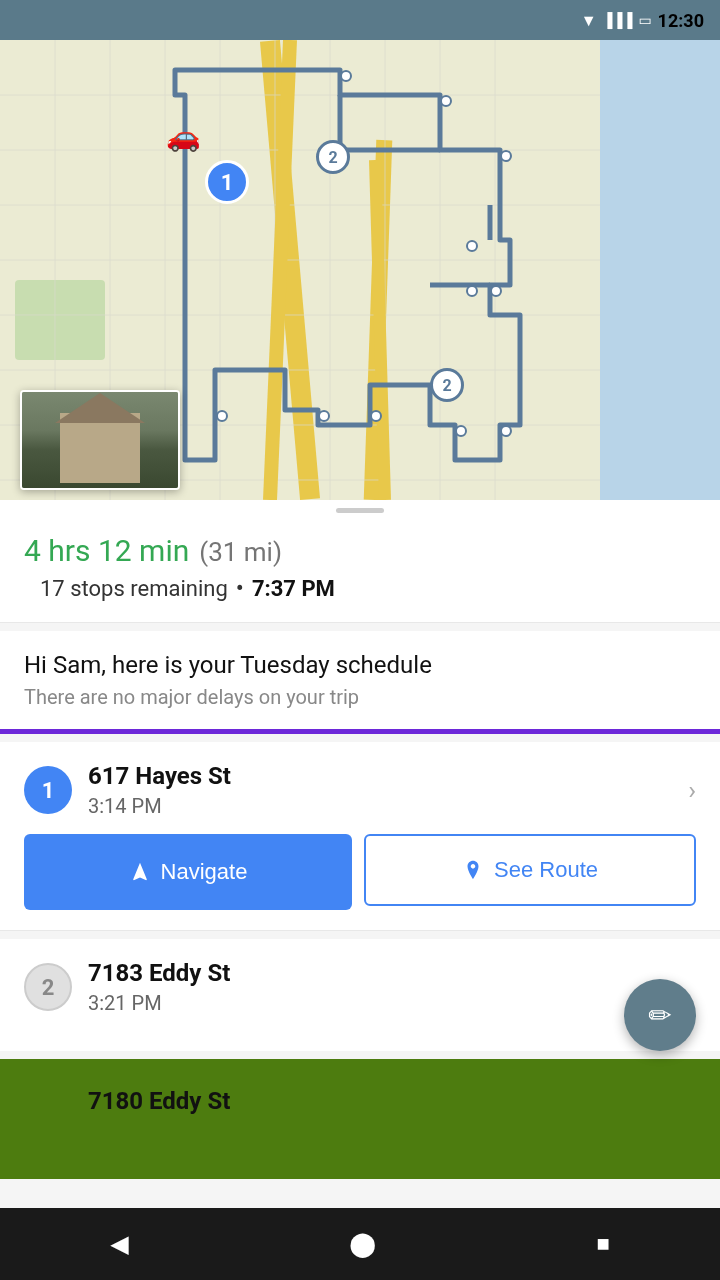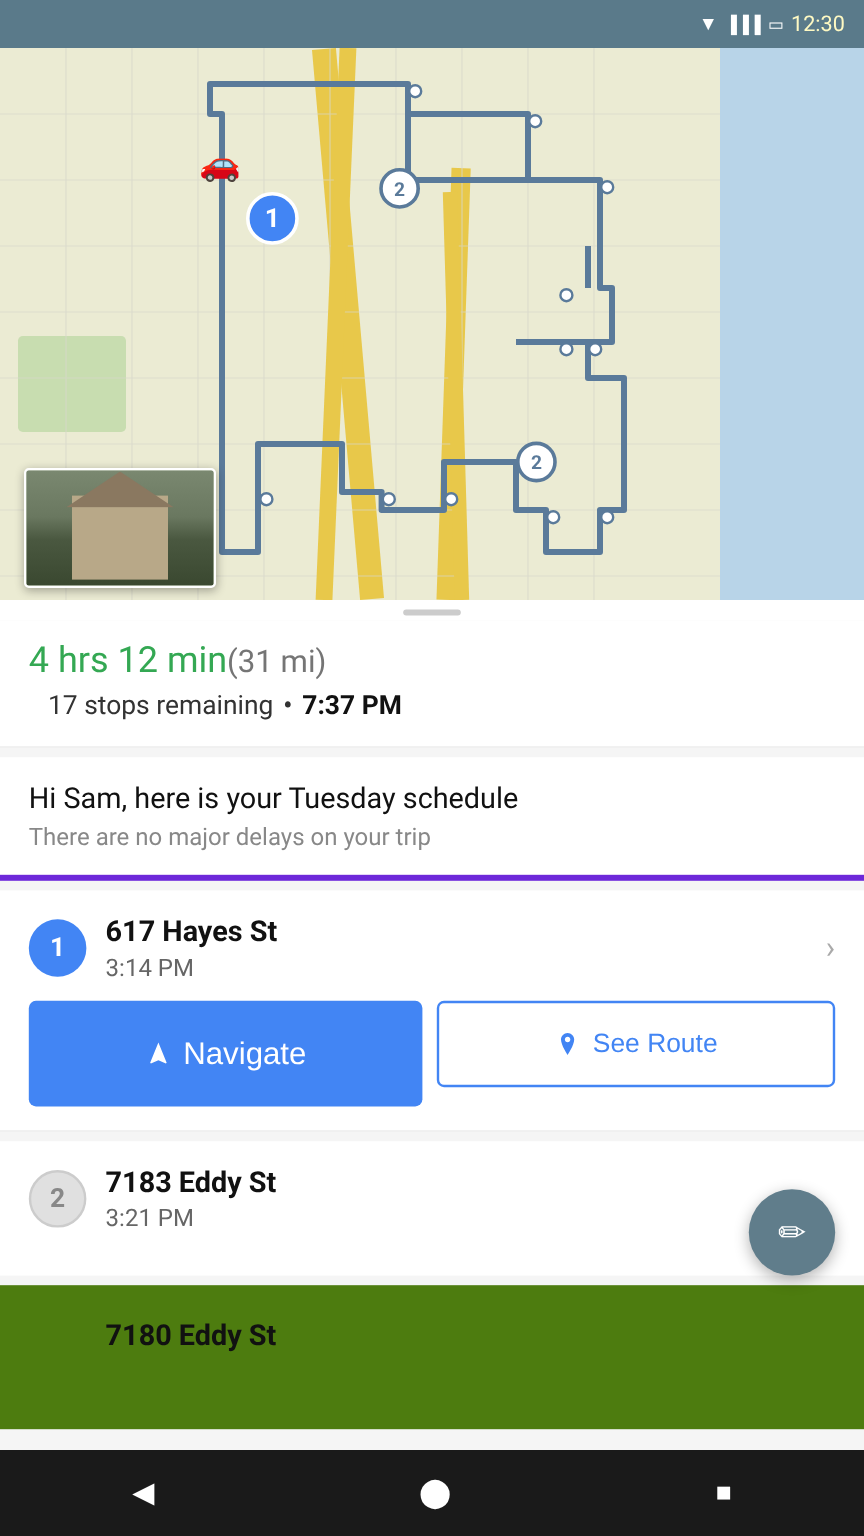--- a/index.html
+++ b/index.html
@@ -21,23 +21,23 @@
       justify-content: flex-end;
       padding: 0 16px;
       gap: 8px;
     }
     .status-bar-icons {
       display: flex;
       align-items: center;
       gap: 6px;
     }
     .status-time {
-      color: #fef9c3;
+      color: #000000;
       font-size: 18px;
-      font-weight: 400;
+      font-weight: 700;
     }
 
     
     .map-container {
       width: 720px;
       height: 460px;
       background: #e8e8e0;
       position: relative;
       overflow: hidden;
     }
@@ -208,20 +208,21 @@
 
     
     .info-panel {
       background: white;
       padding: 16px 24px 20px;
       border-bottom: 1px solid #e8e8e8;
     }
     .time-row {
       display: flex;
       align-items: baseline;
+      gap: 10px;
       margin-bottom: 6px;
     }
     .time-main {
       color: #34a853;
       font-size: 30px;
       font-weight: 400;
     }
     .time-secondary {
       color: #757575;
       font-size: 26px;
@@ -315,26 +316,26 @@
     .stop-chevron {
       color: #aaa;
       font-size: 26px;
     }
     .stop-actions {
       display: flex;
       gap: 12px;
     }
     .btn-navigate {
       flex: 1;
-      height: 88px;
+      height: 76px;
       background: #4285f4;
       border: none;
       border-radius: 6px;
       color: white;
-      font-size: 26px;
+      font-size: 22px;
       font-weight: 500;
       display: flex;
       align-items: center;
       justify-content: center;
       gap: 10px;
       cursor: pointer;
     }
     .btn-see-route {
       flex: 1;
       height: 72px;

